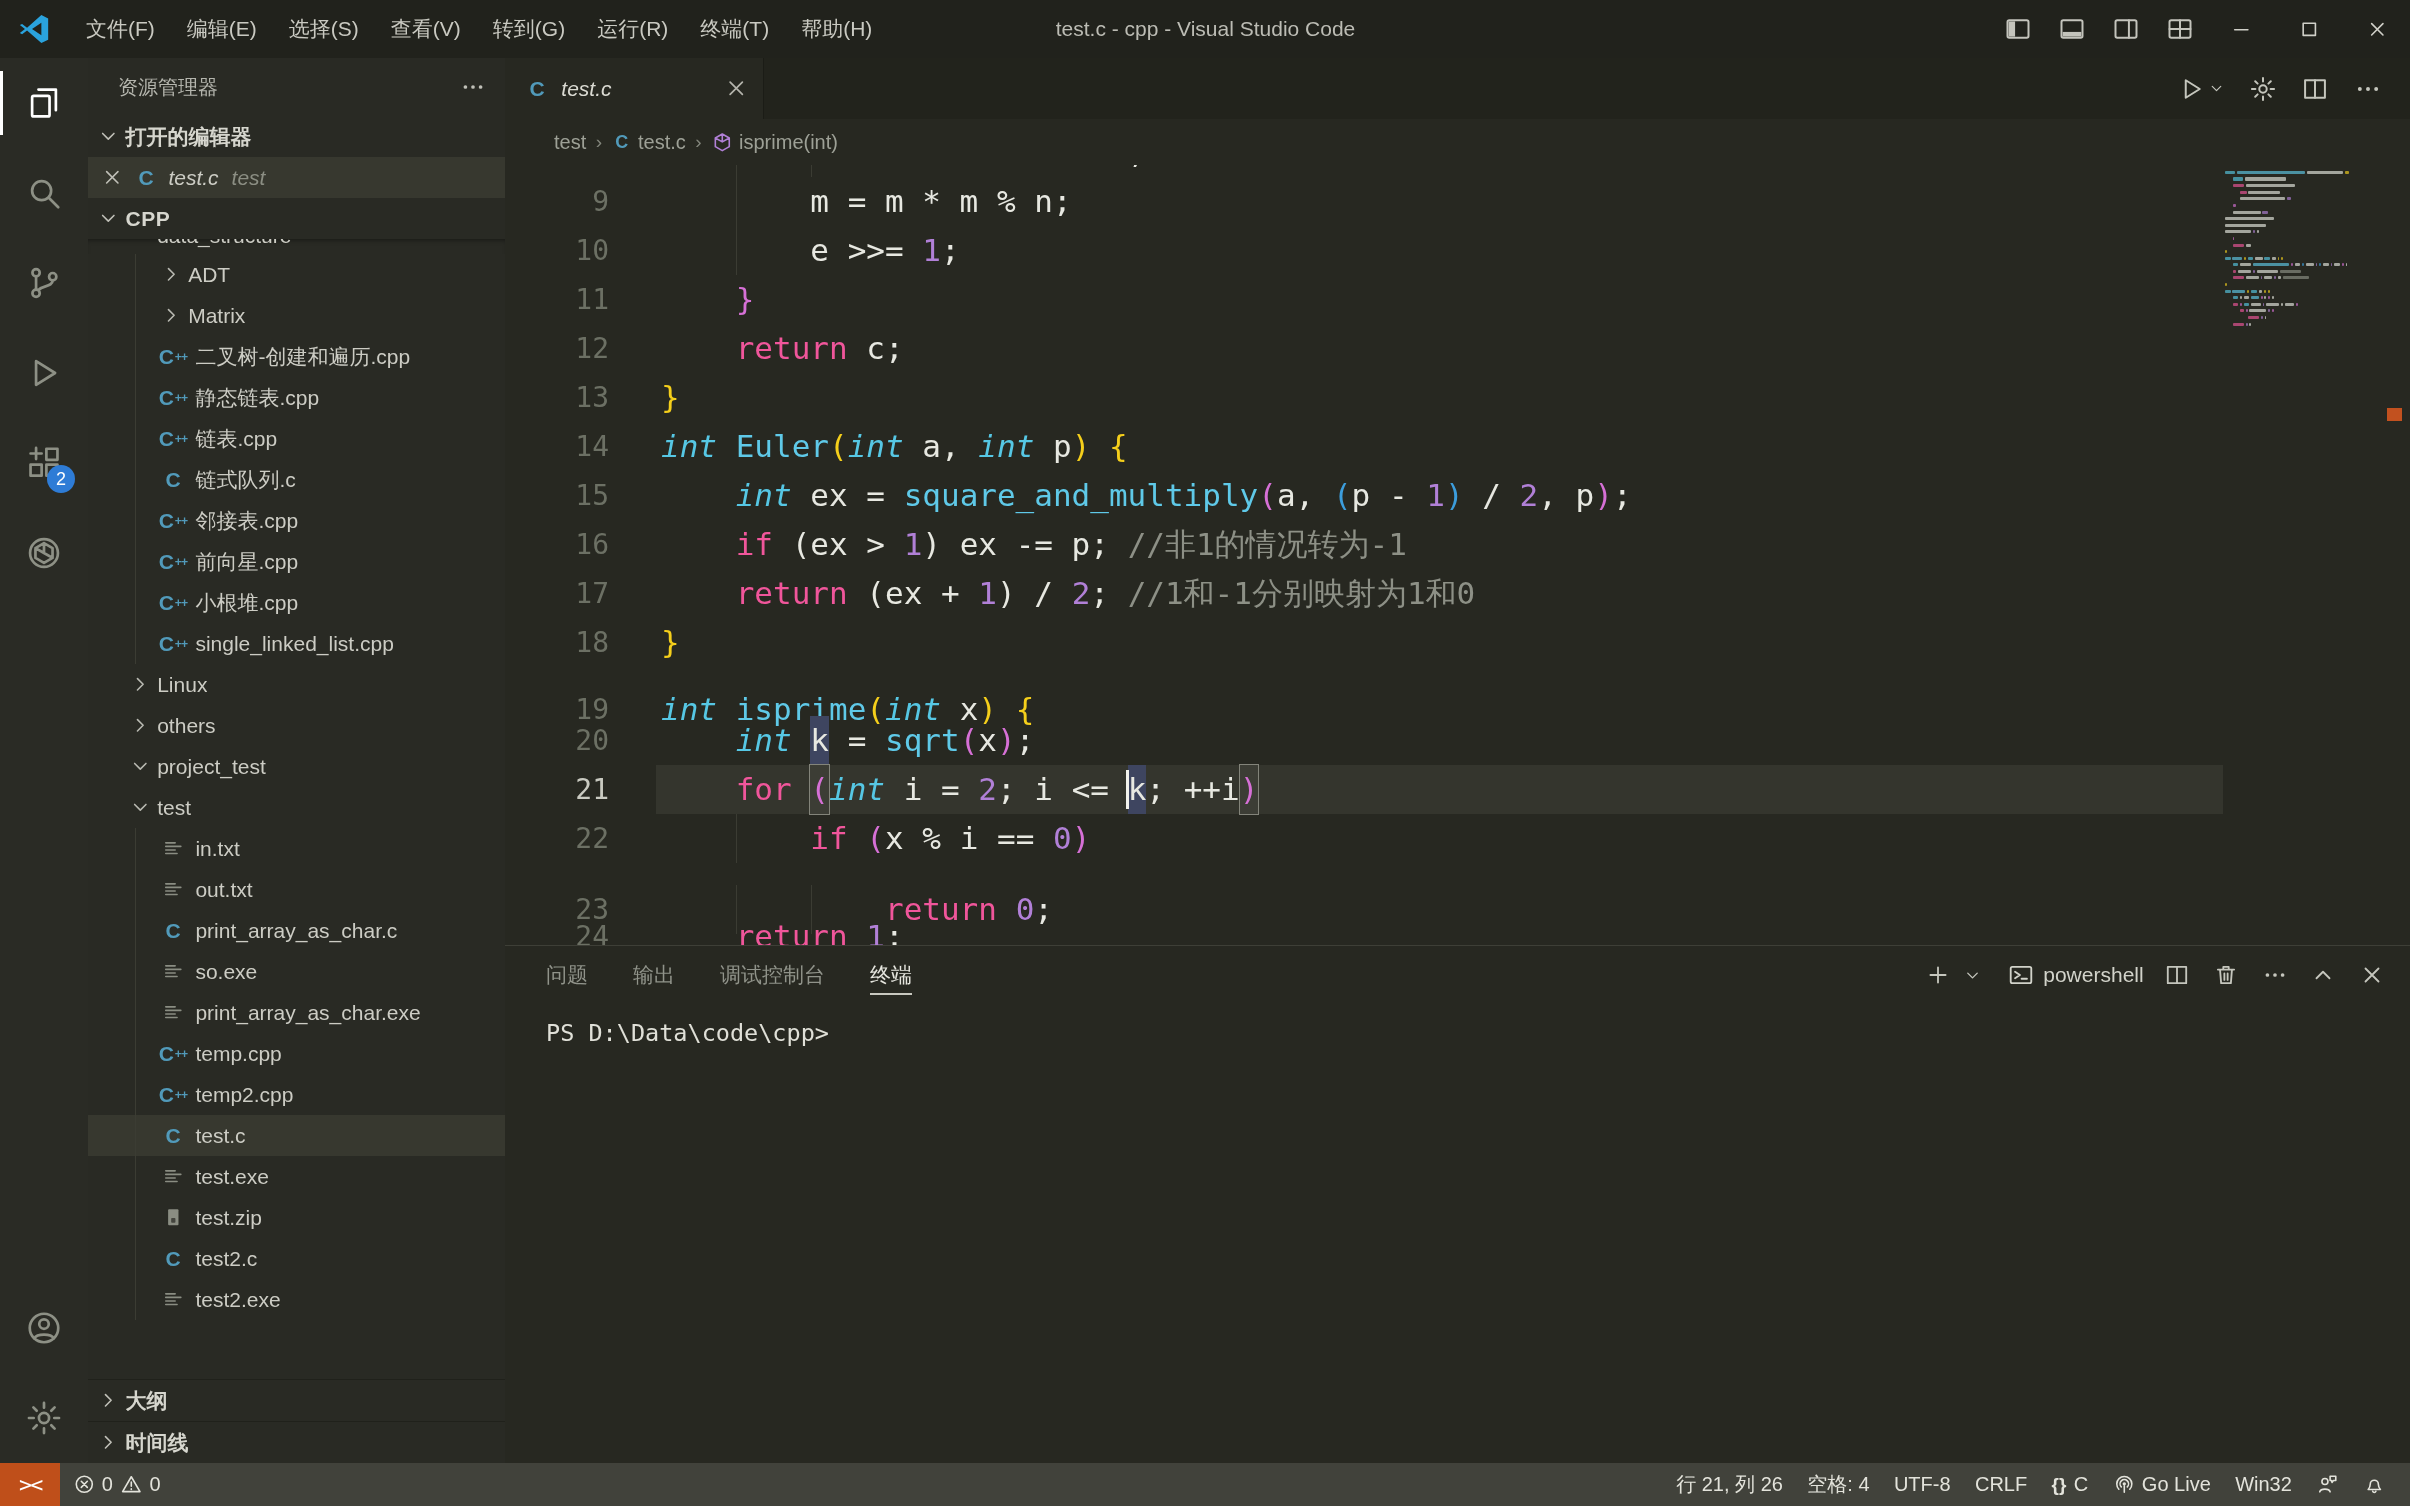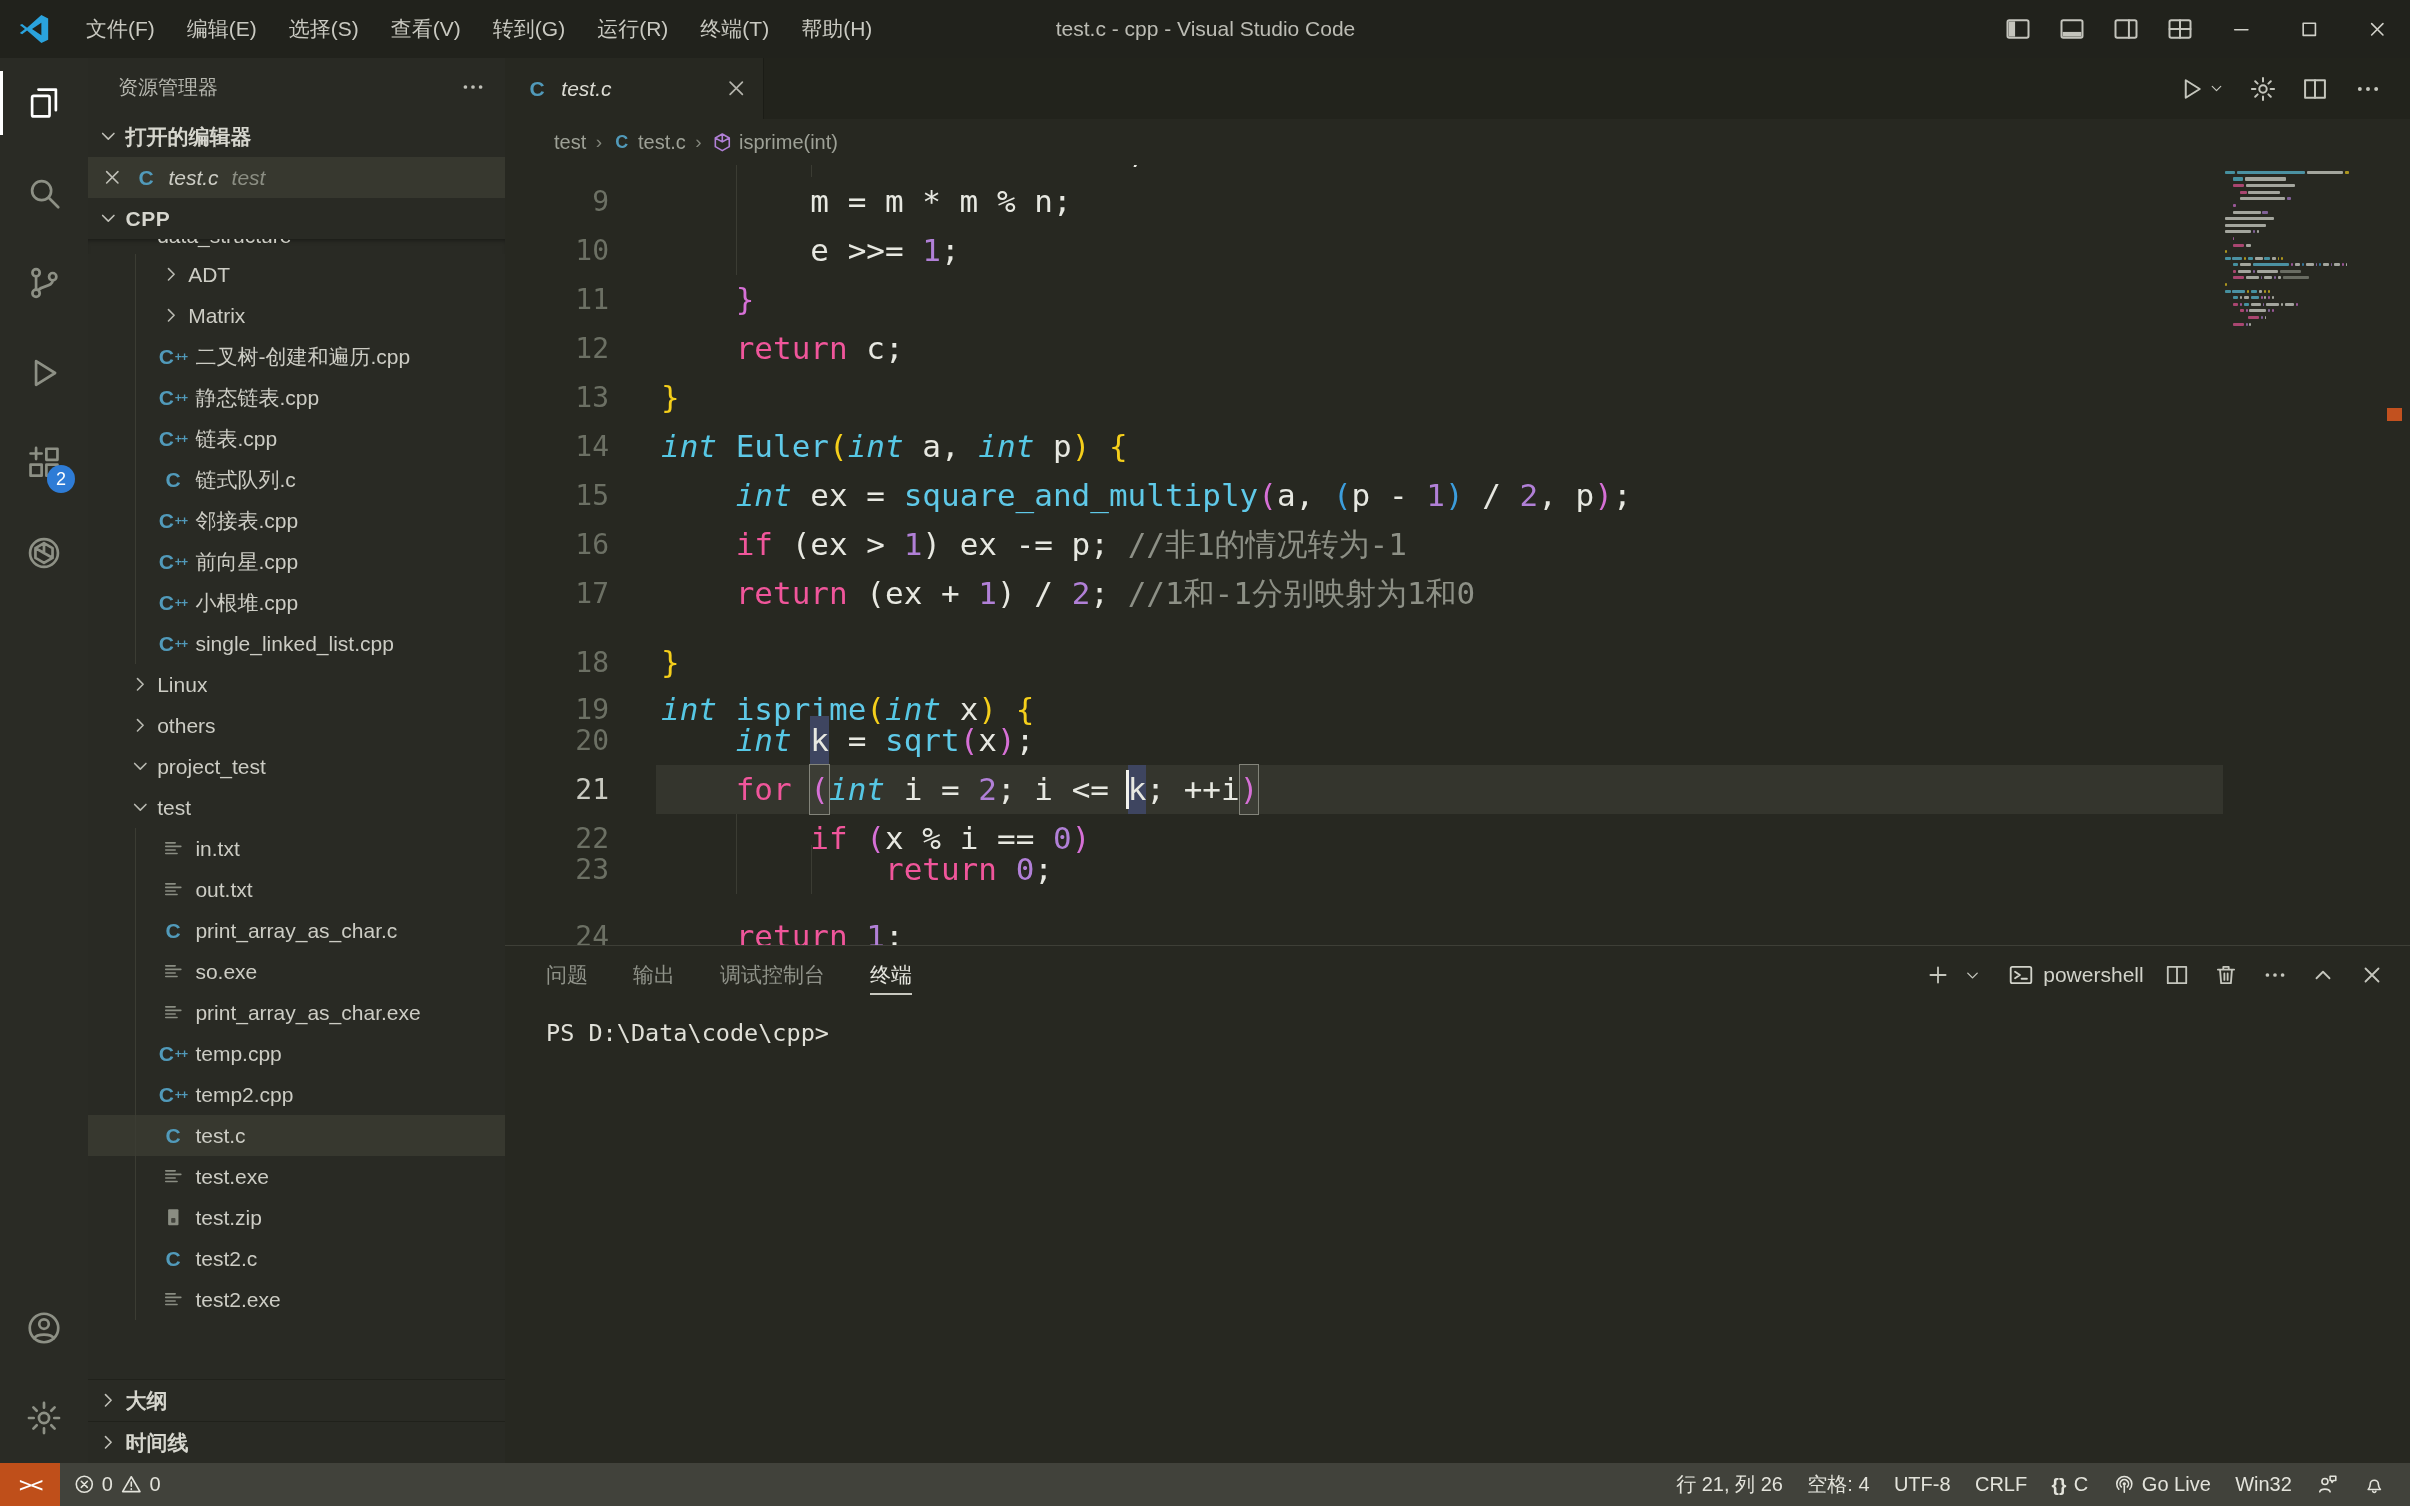--- a/index.html
+++ b/index.html
@@ -633,26 +633,26 @@
             <div class="line" style="top: -37px;"><span class="guide" style="left: 231px;"></span><span class="guide" style="left: 306px;"></span><span class="num">8</span><span class="code"><span class="tk w">            c = c * m % n;</span></span></div>
             <div class="line" style="top: 12.2px;"><span class="guide" style="left: 231px;"></span><span class="num">9</span><span class="code"><span class="tk w">        m = m * m % n;</span></span></div>
             <div class="line" style="top: 61px;"><span class="guide" style="left: 231px;"></span><span class="num">10</span><span class="code"><span class="tk w">        e &gt;&gt;= </span><span class="tk n">1</span><span class="tk w">;</span></span></div>
             <div class="line" style="top: 110px;"><span class="num">11</span><span class="code"><span class="tk w">    </span><span class="tk m">}</span></span></div>
             <div class="line" style="top: 159px;"><span class="num">12</span><span class="code"><span class="tk w">    </span><span class="tk k">return</span><span class="tk w"> c;</span></span></div>
             <div class="line" style="top: 208px;"><span class="num">13</span><span class="code"><span class="tk y">}</span></span></div>
             <div class="line" style="top: 257px;"><span class="num">14</span><span class="code"><span class="tk t">int</span><span class="tk w"> </span><span class="tk f">Euler</span><span class="tk y">(</span><span class="tk t">int</span><span class="tk w"> a, </span><span class="tk t">int</span><span class="tk w"> p</span><span class="tk y">)</span><span class="tk w"> </span><span class="tk y">{</span></span></div>
             <div class="line" style="top: 306px;"><span class="num">15</span><span class="code"><span class="tk w">    </span><span class="tk t">int</span><span class="tk w"> ex = </span><span class="tk f">square_and_multiply</span><span class="tk m">(</span><span class="tk w">a, </span><span class="tk b">(</span><span class="tk w">p - </span><span class="tk n">1</span><span class="tk b">)</span><span class="tk w"> / </span><span class="tk n">2</span><span class="tk w">, p</span><span class="tk m">)</span><span class="tk w">;</span></span></div>
             <div class="line" style="top: 355px;"><span class="num">16</span><span class="code"><span class="tk w">    </span><span class="tk k">if</span><span class="tk w"> (ex &gt; </span><span class="tk n">1</span><span class="tk w">) ex -= p; </span><span class="tk c">//非1的情况转为-1</span></span></div>
             <div class="line" style="top: 404px;"><span class="num">17</span><span class="code"><span class="tk w">    </span><span class="tk k">return</span><span class="tk w"> (ex + </span><span class="tk n">1</span><span class="tk w">) / </span><span class="tk n">2</span><span class="tk w">; </span><span class="tk c">//1和-1分别映射为1和0</span></span></div>
-            <div class="line" style="top: 473px;"><span class="num">18</span><span class="code"><span class="tk y">}</span></span></div>
+            <div class="line" style="top: 453px;"><span class="num">18</span><span class="code"><span class="tk y">}</span></span></div>
             <div class="line" style="top: 520px;"><span class="num">19</span><span class="code"><span class="tk t">int</span><span class="tk w"> </span><span class="tk f">isprime</span><span class="tk y">(</span><span class="tk t">int</span><span class="tk w"> x</span><span class="tk y">)</span><span class="tk w"> </span><span class="tk y">{</span></span></div>
             <div class="line" style="top: 551px;"><span class="num">20</span><span class="code"><span class="tk w">    </span><span class="tk t">int</span><span class="tk w"> </span><span class="tk w hl">k</span><span class="tk w"> = </span><span class="tk f">sqrt</span><span class="tk m">(</span><span class="tk w">x</span><span class="tk m">)</span><span class="tk w">;</span></span></div>
             <div class="line cur" style="top: 600px;"><span class="num">21</span><span class="code"><span class="tk w">    </span><span class="tk k">for</span><span class="tk w"> </span><span class="tk m box">(</span><span class="tk t">int</span><span class="tk w"> i = </span><span class="tk n">2</span><span class="tk w">; i &lt;= </span><span class="tk w hl caret">k</span><span class="tk w">; ++i</span><span class="tk m box">)</span></span></div>
             <div class="line" style="top: 649px;"><span class="guide" style="left: 231px;"></span><span class="num">22</span><span class="code"><span class="tk w">        </span><span class="tk k">if</span><span class="tk w"> </span><span class="tk m">(</span><span class="tk w">x % i == </span><span class="tk n">0</span><span class="tk m">)</span></span></div>
-            <div class="line" style="top: 680px;"><span class="guide" style="left: 231px;"></span><span class="guide" style="left: 306px;"></span><span class="num">23</span><span class="code"><span class="tk w">            </span><span class="tk k">return</span><span class="tk w"> </span><span class="tk n">0</span><span class="tk w">;</span></span></div>
+            <div class="line" style="top: 720px;"><span class="guide" style="left: 231px;"></span><span class="guide" style="left: 306px;"></span><span class="num">23</span><span class="code"><span class="tk w">            </span><span class="tk k">return</span><span class="tk w"> </span><span class="tk n">0</span><span class="tk w">;</span></span></div>
             <div class="line" style="top: 747px;"><span class="num">24</span><span class="code"><span class="tk w">    </span><span class="tk k">return</span><span class="tk w"> </span><span class="tk n">1</span><span class="tk w">;</span></span></div>
           </div>
         <div class="minimap" id="minimap">
             <div class="mm-row" style="top: 0px; left: 0px;">
               <span class="mm-seg" style="width: 10.4px; background: rgb(86, 199, 228);"></span>
               <span class="mm-seg" style="width: 68px; background: rgb(95, 201, 232);"></span>
               <span class="mm-seg" style="width: 36px; background: rgb(231, 232, 225);"></span>
               <span class="mm-seg" style="width: 3.8px; background: rgb(245, 207, 27);"></span>
             </div>
             <div class="mm-row" style="top: 6.6px; left: 7.5px;">

